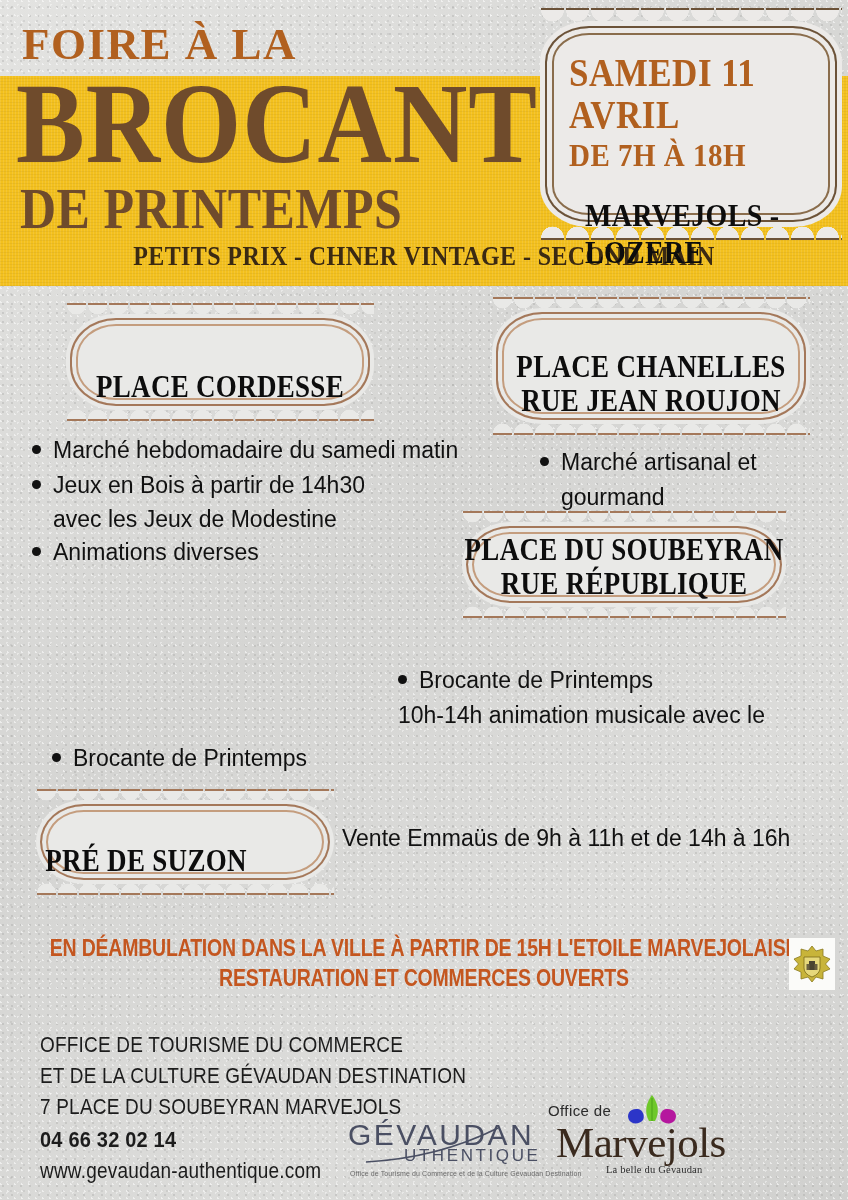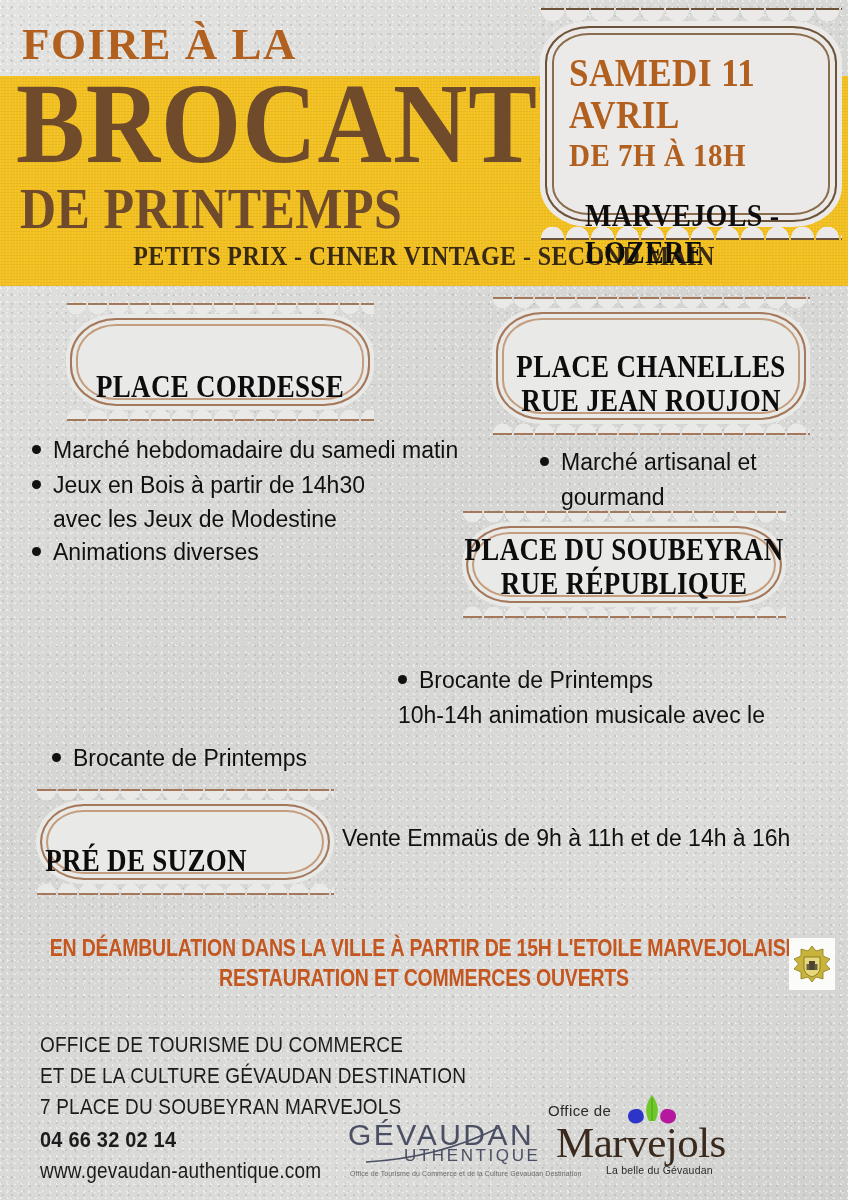--- a/index.html
+++ b/index.html
@@ -389,21 +389,21 @@
     font-family: "Liberation Serif", serif;
     font-size: 43px;
     font-weight: normal;
     color: #3a2a1e;
     letter-spacing: -0.5px;
     margin-left: 16px;
   }
   .mar-tag {
     position: absolute;
     left: 66px; top: 68px;
-    font-family: Liberation Sans, sans-serif;
+    font-family: Liberation Serif, serif;
     font-size: 10.5px;
     color: #2b2b2b;
     letter-spacing: 0.2px;
   }
   .mar-emblem {
     position: absolute;
     left: 76px; top: -2px;
     width: 72px; height: 40px;
   }
 </style>

